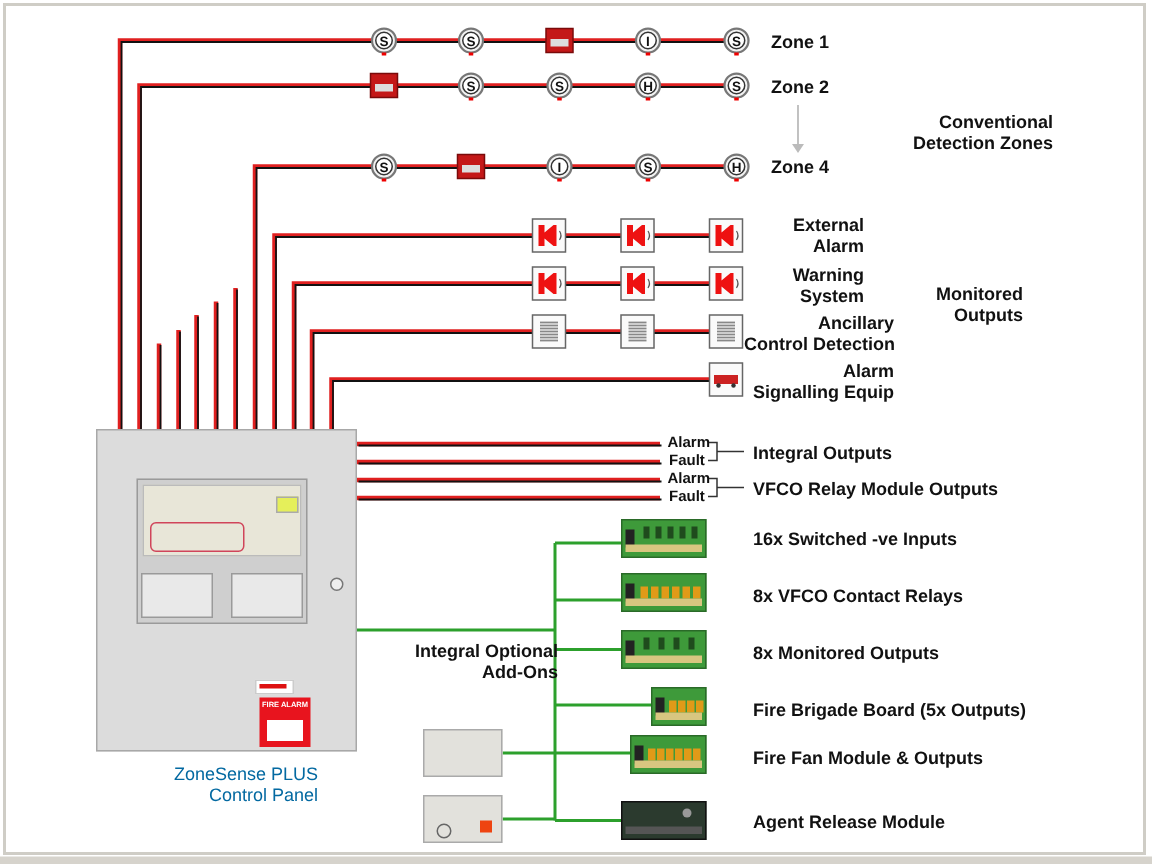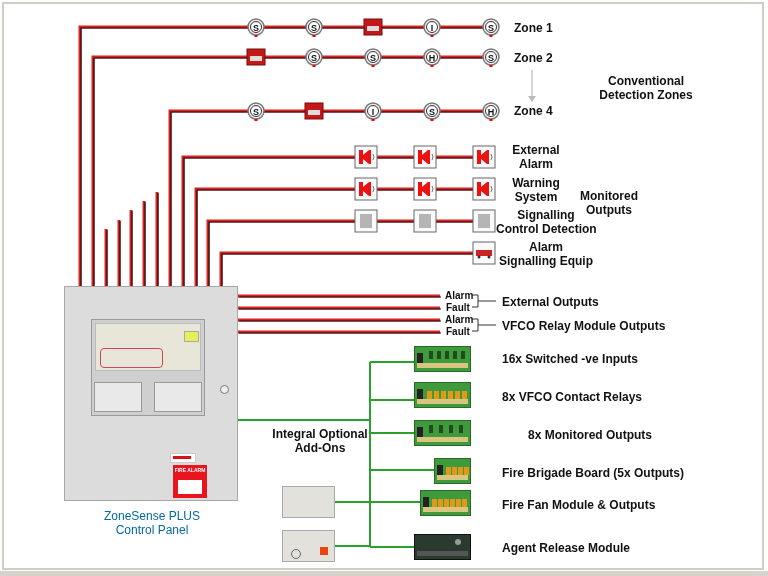--- a/index.html
+++ b/index.html
@@ -2,21 +2,21 @@
 <html><head>
 <meta charset="utf-8">
 <style>
   html, body { margin:0; padding:0; }
   body { width:768px; height:576px; position:relative; overflow:hidden; background:#fff;
          font-family:"Liberation Sans", sans-serif; }
   .frame { position:absolute; left:2px; top:2px; width:762px; height:568px; border:2px solid #cfcdc6; box-sizing:border-box; background:#fff; }
   .frame-bottom { position:absolute; left:0; top:571px; width:768px; height:5px; background:#d6d3cc; }
   svg.wires { position:absolute; left:0; top:0; }
   .lbl { position:absolute; font-size:12px; font-weight:bold; color:#111; white-space:nowrap; line-height:14px; }
-  .lbl.c { text-align:center; }
+  .lbl.c { text-align:right; }
   .small { font-size:10px; font-weight:bold; }
   .panel { position:absolute; left:64px; top:286px; width:174px; height:215px; background:#dcdcdc; border:1px solid #a8a8a8; box-sizing:border-box; }
   .fascia { position:absolute; left:26px; top:32px; width:114px; height:97px; background:#cfcfcf; border:1px solid #9a9a9a; box-sizing:border-box; }
   .keypad { position:absolute; left:3px; top:3px; width:106px; height:48px; background:#e8e6d8; border:1px solid #bbb; box-sizing:border-box; }
   .lcd { position:absolute; left:88px; top:7px; width:13px; height:9px; background:#e5ef5a; border:1px solid #aaa; }
   .btngrp { position:absolute; left:4px; top:24px; width:61px; height:18px; border:1.5px solid #d0455a; border-radius:4px; }
   .door { position:absolute; top:62px; width:48px; height:30px; background:#e9e9e9; border:1px solid #9a9a9a; box-sizing:border-box; }
   .keyhole { position:absolute; left:155px; top:98px; width:7px; height:7px; border-radius:50%; border:1px solid #777; background:#eee; }
   .brand { position:absolute; left:105px; top:166px; width:24px; height:8px; background:#fff; border:1px solid #ccc; }
   .brand::after { content:""; position:absolute; left:2px; top:2px; width:18px; height:3px; background:#d11; }
@@ -197,35 +197,35 @@
 
 <div class="lbl c" style="left:496px;top:143px;width:80px">
   <div>External</div>
   <div>Alarm</div>
 </div>
 <div class="lbl c" style="left:496px;top:176px;width:80px">
   <div>Warning</div>
   <div>System</div>
 </div>
 <div class="lbl c" style="left:496px;top:208px;width:100px">
-  <div>Signalling</div>
+  <div>Ancillary</div>
   <div>Control Detection</div>
 </div>
 <div class="lbl c" style="left:496px;top:240px;width:100px">
   <div>Alarm</div>
   <div>Signalling Equip</div>
 </div>
-<div class="lbl c" style="left:568px;top:189px;width:82px">
+<div class="lbl c" style="left:600px;top:189px;width:82px">
   <div>Monitored</div>
   <div>Outputs</div>
 </div>
 
 <div class="lbl small" style="left:445px;top:289px">Alarm</div>
 <div class="lbl small" style="left:446px;top:301px">Fault</div>
-<div class="lbl" style="left:502px;top:295px">External Outputs</div>
+<div class="lbl" style="left:502px;top:295px">Integral Outputs</div>
 <div class="lbl small" style="left:445px;top:313px">Alarm</div>
 <div class="lbl small" style="left:446px;top:325px">Fault</div>
 <div class="lbl" style="left:502px;top:319px">VFCO Relay Module Outputs</div>
 
 <div class="panel">
   <div class="fascia">
     <div class="keypad">
       <div class="lcd"></div>
       <div class="btngrp"></div>
     </div>
@@ -300,16 +300,16 @@
   </div>
 
 <div class="annun" style="left:282px;top:486px;width:53px;height:32px"></div>
 <div class="annun" style="left:282px;top:530px;width:53px;height:32px">
   <div style="position:absolute;left:8px;top:18px;width:8px;height:8px;border-radius:50%;border:1px solid #666"></div>
   <div style="position:absolute;left:37px;top:16px;width:8px;height:8px;background:#e41;"></div>
 </div>
 
 <div class="lbl" style="left:502px;top:352px">16x Switched -ve Inputs</div>
 <div class="lbl" style="left:502px;top:390px">8x VFCO Contact Relays</div>
-<div class="lbl" style="left:528px;top:428px">8x Monitored Outputs</div>
+<div class="lbl" style="left:502px;top:428px">8x Monitored Outputs</div>
 <div class="lbl" style="left:502px;top:466px">Fire Brigade Board (5x Outputs)</div>
 <div class="lbl" style="left:502px;top:498px">Fire Fan Module &amp; Outputs</div>
 <div class="lbl" style="left:502px;top:541px">Agent Release Module</div>
 
 </body></html>

